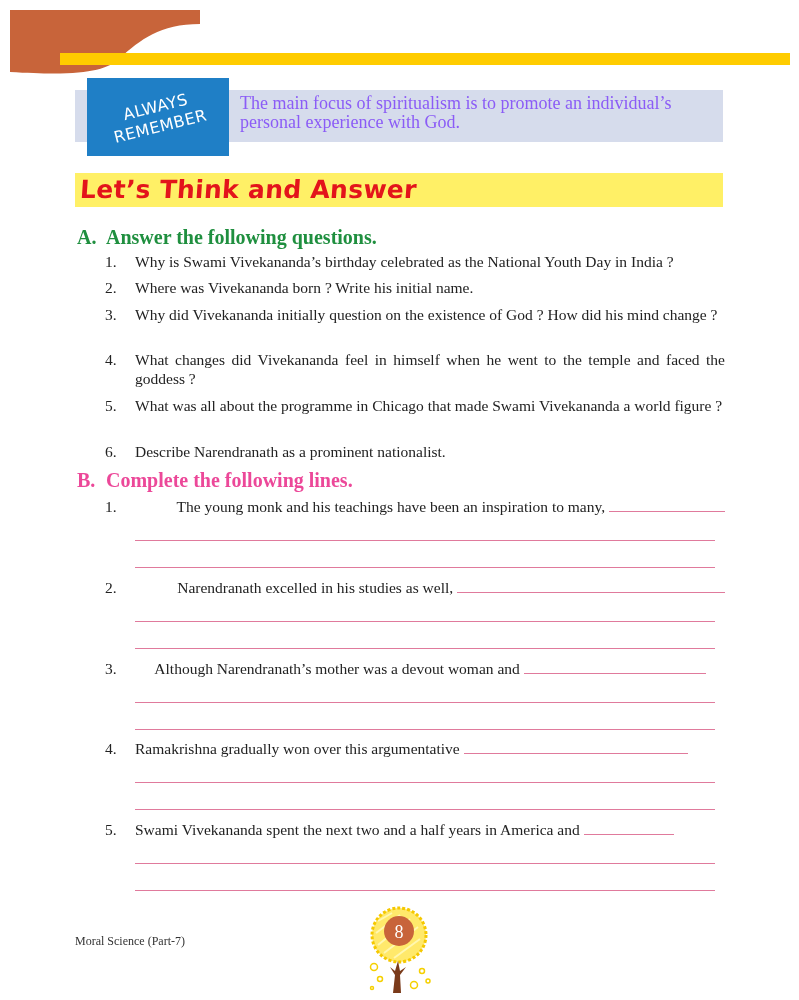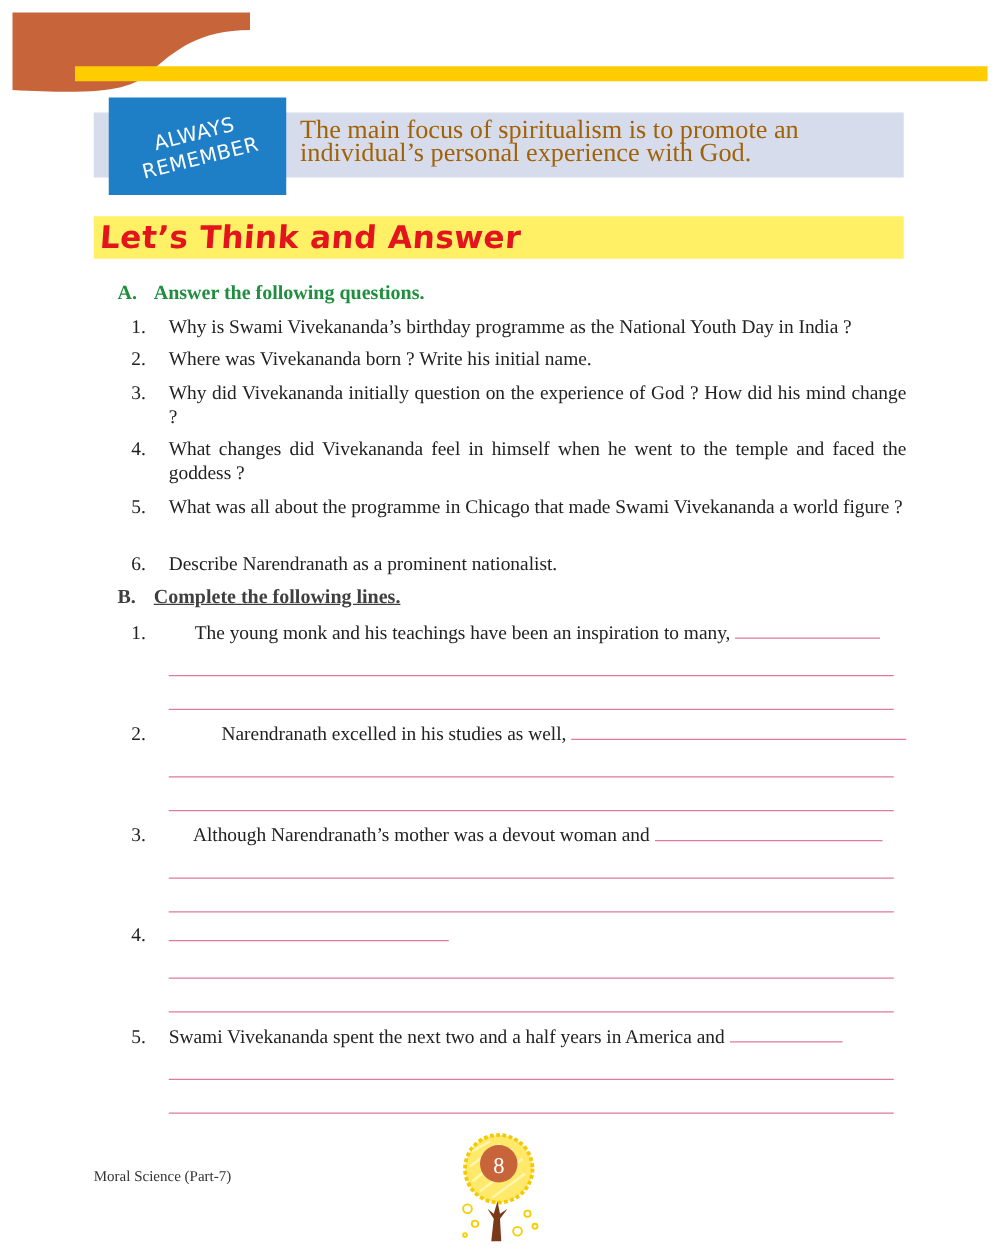--- a/index.html
+++ b/index.html
@@ -10,33 +10,33 @@
   .top-stripe { position: absolute; left: 60px; top: 53px; width: 730px; height: 12px; background: #ffcc00; }
 
   .remember-box { position: absolute; left: 75px; top: 90px; width: 648px; height: 52px; background: #d6dcec; }
   .remember-badge { position: absolute; left: 87px; top: 78px; width: 142px; height: 78px; background: #1f7fc6; overflow: hidden; }
   .remember-badge .badge-text {
     position: absolute; left: 0; top: 0; width: 100%; height: 100%;
     display: flex; flex-direction: column; align-items: center; justify-content: center;
     transform: rotate(-14deg);
     color: #fff; font-family: "DejaVu Sans", sans-serif; font-size: 16px; letter-spacing: 0.5px; line-height: 20px;
   }
-  .remember-text { position: absolute; left: 240px; top: 94px; width: 475px; font-size: 21px; line-height: 19px; color: #a16207; }
+  .remember-text { position: absolute; left: 240px; top: 94px; width: 475px; font-size: 18px; line-height: 19px; color: #8b5cf6; }
 
   .section-banner { position: absolute; left: 75px; top: 173px; width: 648px; height: 34px; background: #fff066; }
   .section-title {
     position: absolute; left: 80px; top: 173px; height: 34px; line-height: 34px;
     font-family: "DejaVu Sans", sans-serif; font-weight: bold; font-size: 25px; color: #e3141b;
     letter-spacing: 0.3px; transform: skewX(-4deg);
   }
 
-  .part-head { position: absolute; left: 94px; font-weight: bold; font-size: 16px; }
+  .part-head { position: absolute; left: 77px; font-weight: bold; font-size: 20px; }
   .part-head .letter { display: inline-block; width: 29px; }
   .part-a { top: 226px; color: #1f8f3f; }
-  .part-b { top: 469px; color: #404040; text-decoration: underline; }
+  .part-b { top: 469px; color: #ec4899; }
 
   .q { position: absolute; left: 105px; width: 620px; font-size: 15.5px; line-height: 19px; color: #222; }
   .q .num { position: absolute; left: 0; top: 0; width: 28px; }
   .q .txt { display: block; margin-left: 30px; text-align: justify; }
 
   .blank-inline { display: inline-block; border-bottom: 1px solid #e07a9c; height: 14px; vertical-align: baseline; }
   .blank-line { position: absolute; left: 135px; width: 580px; height: 1px; background: #e07a9c; }
 
   .footer-text { position: absolute; left: 75px; top: 934px; font-size: 12px; color: #333; }
   .page-medal { position: absolute; left: 362px; top: 905px; width: 76px; height: 92px; }
@@ -64,50 +64,50 @@
 
 <div class="section-banner"></div>
 <div class="section-title">Let’s Think and Answer</div>
 
 <div class="part-head part-a">
   <span class="letter">A.</span><span>Answer the following questions.</span>
 </div>
 
 <div class="q" style="top:252px">
   <span class="num">1.</span>
-  <span class="txt">Why is Swami Vivekananda’s birthday programme as the National Youth Day in India ?</span>
+  <span class="txt">Why is Swami Vivekananda’s birthday celebrated as the National Youth Day in India ?</span>
 </div>
 <div class="q" style="top:278px">
   <span class="num">2.</span>
   <span class="txt">Where was Vivekananda born ? Write his initial name.</span>
 </div>
 <div class="q" style="top:305px">
   <span class="num">3.</span>
-  <span class="txt">Why did Vivekananda initially question on the experience of God ? How did his mind change ?</span>
+  <span class="txt">Why did Vivekananda initially question on the existence of God ? How did his mind change ?</span>
 </div>
 <div class="q" style="top:350px">
   <span class="num">4.</span>
   <span class="txt">What changes did Vivekananda feel in himself when he went to the temple and faced the goddess ?</span>
 </div>
 <div class="q" style="top:396px">
   <span class="num">5.</span>
   <span class="txt">What was all about the programme in Chicago that made Swami Vivekananda a world figure ?</span>
 </div>
 <div class="q" style="top:442px">
   <span class="num">6.</span>
   <span class="txt">Describe Narendranath as a prominent nationalist.</span>
 </div>
 
 <div class="part-head part-b">
   <span class="letter">B.</span><span>Complete the following lines.</span>
 </div>
 
 <div class="q" style="top:497px">
   <span class="num">1.</span>
-  <span class="txt" style="text-align:center">
+  <span class="txt" style="text-align:right">
     <span>The young monk and his teachings have been an inspiration to many,</span>
     <span class="blank-inline" style="width:116px"></span>
   </span>
 </div>
 <div class="blank-line" style="top:540px"></div>
 <div class="blank-line" style="top:567px"></div>
 
 <div class="q" style="top:578px">
   <span class="num">2.</span>
   <span class="txt" style="text-align:right">
@@ -124,20 +124,21 @@
     <span>Although Narendranath’s mother was a devout woman and</span>
     <span class="blank-inline" style="width:182px"></span>
   </span>
 </div>
 <div class="blank-line" style="top:702px"></div>
 <div class="blank-line" style="top:729px"></div>
 
 <div class="q" style="top:739px">
   <span class="num">4.</span>
   <span class="txt" style="text-align:left">
+    <span>Ramakrishna gradually won over this argumentative</span>
     <span class="blank-inline" style="width:224px"></span>
   </span>
 </div>
 <div class="blank-line" style="top:782px"></div>
 <div class="blank-line" style="top:809px"></div>
 
 <div class="q" style="top:820px">
   <span class="num">5.</span>
   <span class="txt" style="text-align:left">
     <span>Swami Vivekananda spent the next two and a half years in America and</span>

